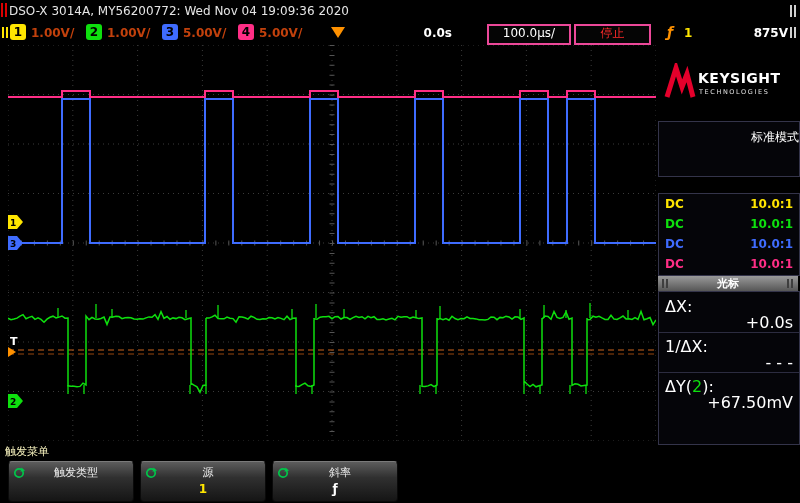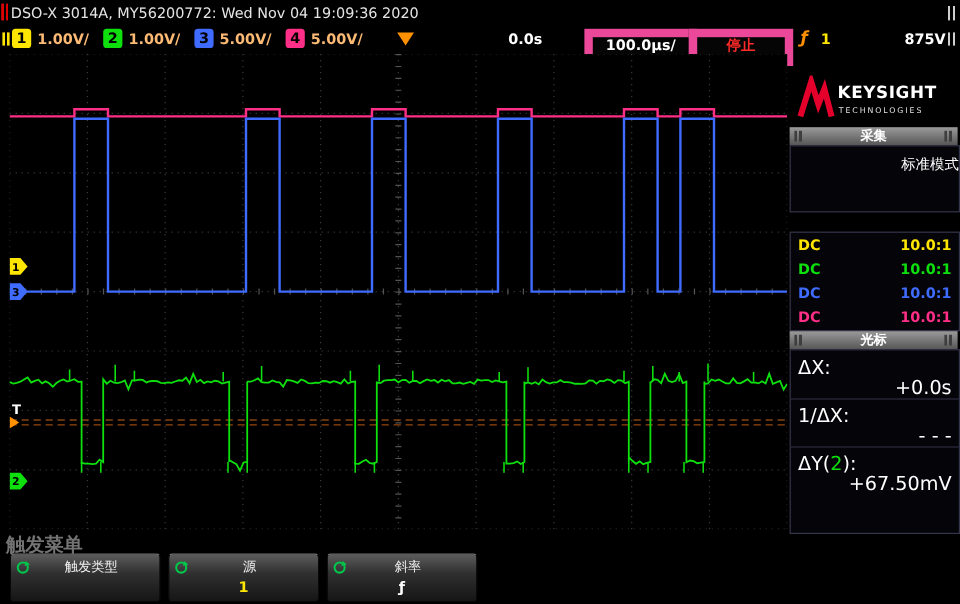--- a/index.html
+++ b/index.html
@@ -7,26 +7,26 @@
         font-family:"DejaVu Sans","Liberation Sans",sans-serif;color:#fff;}
   .title{position:absolute;left:9px;top:4px;font-size:12px;color:#e5e5e5;white-space:nowrap;}
   .grip{position:absolute;width:6px;background:repeating-linear-gradient(90deg,currentColor 0 2px,transparent 2px 4px);}
   .grip-red{left:1px;top:3px;height:14px;color:#dd0000;}
   .grip-w1{left:790px;top:5px;height:12px;color:#cfcfcf;}
   .grip-y{left:2px;top:27px;height:11px;color:#ffe600;}
   .grip-w2{left:790px;top:27px;height:11px;color:#cfcfcf;}
   
   .chbadge{position:absolute;top:24px;width:16px;height:16px;border-radius:3px;color:#000;
            font-size:12px;font-weight:bold;text-align:center;line-height:16px;}
-  .chscale{position:absolute;top:26px;font-size:12px;font-weight:bold;color:#fdba74;}
+  .chscale{position:absolute;top:26px;font-size:12px;font-weight:bold;color:#c2410c;}
   .trig-pos{position:absolute;left:331px;top:27px;width:0;height:0;border-left:7px solid transparent;
             border-right:7px solid transparent;border-top:11px solid #ff9100;}
   .delay{position:absolute;left:408px;top:26px;width:44px;text-align:right;font-size:12px;font-weight:bold;}
-  .sbox{position:absolute;top:24px;height:17px;border:7px solid #ec4899;background:#050505;
-        text-align:center;font-size:12px;font-weight:bold;line-height:15px;}
+  .sbox{position:absolute;top:24px;height:17px;border:2px solid #ec4899;background:#050505;
+        text-align:center;font-size:12px;font-weight:normal;line-height:15px;}
   .tb{left:487px;width:80px;}
   .run{left:574px;width:73px;color:#ff2a2a;}
   .trig-slope{position:absolute;left:667px;top:24px;font-size:14px;font-style:italic;font-weight:bold;color:#ff9100;}
   .trig-src{position:absolute;left:684px;top:26px;font-size:12px;font-weight:bold;color:#ffe600;}
   .trig-lvl{position:absolute;left:712px;top:26px;width:76px;text-align:right;font-size:12px;font-weight:bold;}
   
   .scope{position:absolute;left:8px;top:45px;width:648px;height:396px;background:#000;}
   .scope svg{display:block;}
   svg text{font-family:"DejaVu Sans","Liberation Sans",sans-serif;}
   
@@ -45,21 +45,21 @@
   .acq-mode{position:absolute;left:0;top:7px;width:100%;font-size:12px;}
   .acq-rate{position:absolute;left:0;top:25px;width:100%;font-size:12px;}
   .p-ch{top:136px;height:81px;}
   .ch-row{height:20px;line-height:20px;padding:0 6px;display:flex;justify-content:space-between;
           font-size:12px;font-weight:bold;}
   .p-cur{top:234px;height:152px;font-size:16px;}
   .cl{position:absolute;left:6px;}.cv{position:absolute;right:6px;}
   .cdiv{position:absolute;left:0;width:100%;border-top:1px solid #2c2c40;}
   .ch2c{color:#0ee00e;}
   
-  .menu-title{position:absolute;left:5px;top:444px;font-size:16px;color:#737373;font-weight:bold;}
+  .menu-title{position:absolute;left:5px;top:444px;font-size:11px;color:#fef9c3;}
   .softkey{position:absolute;top:461px;width:124px;height:39px;border-radius:4px;
            background:linear-gradient(#5c5c5c,#303030 40%,#151515);
            border:1px solid #0a0a0a;border-top-color:#7a7a7a;}
   .sk-label{position:absolute;left:14px;right:4px;top:3px;text-align:center;font-size:11px;color:#f0f0f0;}
   .sk-value{position:absolute;left:0;right:0;top:20px;text-align:center;font-size:12px;font-weight:bold;}
   .skicon{position:absolute;left:4px;top:5px;}
 </style>
 </head>
 <body>
 
@@ -144,21 +144,20 @@
 
   <div class="sidebar">
     <div>
       <svg class="spark" width="32" height="38" viewBox="0 0 32 38">
         <path d="M3,34 L12,5 L18,24 L23,11 L29,34" fill="none" stroke="#e4002b" stroke-width="5" stroke-linejoin="miter"></path>
       </svg>
       <div class="brandname">KEYSIGHT</div>
       <div class="brandsub">TECHNOLOGIES</div>
     </div>
 
-    <div class="sec-hdr h-acq"><i class="l"></i><span>采集</span><i class="r"></i></div>
     <div class="panel p-acq">
       <div class="acq-mode">标准模式</div>
     </div>
 
     <div class="panel p-ch" id="ch-panel">
         <div class="ch-row" style="color: rgb(255, 230, 0);">
           <span>DC</span>
           <span>10.0:1</span>
         </div>
         <div class="ch-row" style="color: rgb(14, 224, 14);">

